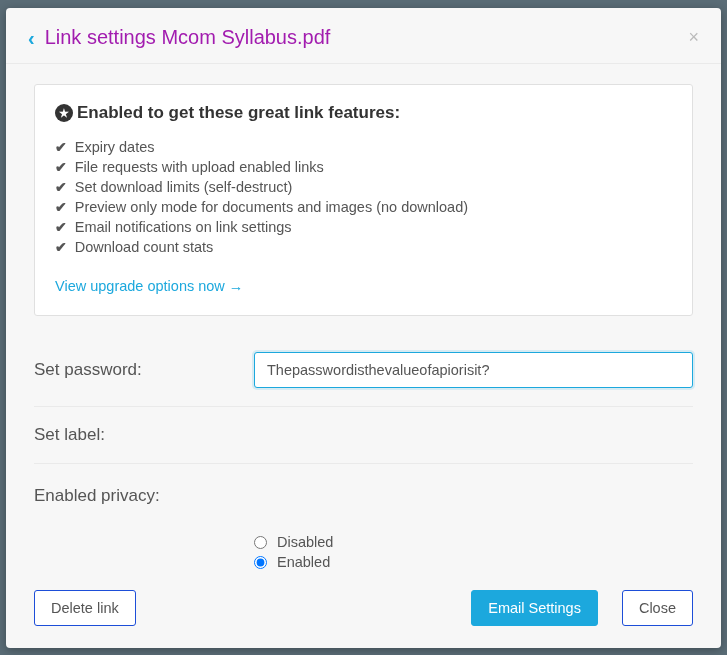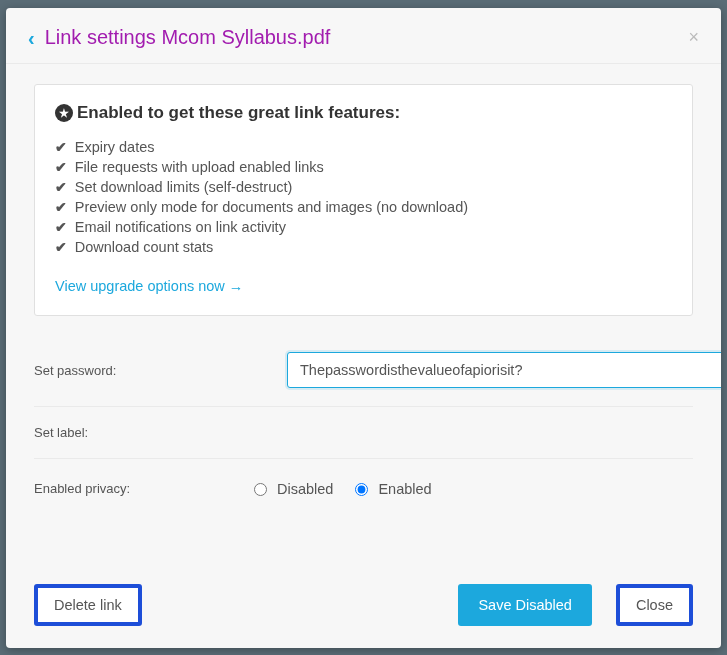--- a/index.html
+++ b/index.html
@@ -109,45 +109,45 @@
     }
     .form-row {
       display: flex;
       align-items: center;
       padding: 18px 0;
       border-bottom: 1px solid #eaeaea;
     }
     .form-row:last-of-type { border-bottom: none; }
     .form-label {
       width: 220px;
-      font-size: 13px;
+      font-size: 17px;
       color: #555;
     }
     .form-control-wrap {
       flex: 1;
     }
     .text-input {
       width: 100%;
       padding: 9px 12px;
       font-size: 14.5px;
       border: 1px solid #ccc;
       border-radius: 3px;
       color: #555;
       background: #fff;
       outline: none;
-      margin-left: 33px;
     }
     .text-input.focused {
       border-color: #1ca8dd;
       box-shadow: 0 0 0 2px rgba(28,168,221,0.15);
     }
     .radio-group {
       display: flex;
-      flex-direction: row;
-      gap: 22px;
+      flex-direction: column;
+      gap: 4px;
+      margin-top: 48px;
     }
     .radio-option {
       display: flex;
       align-items: center;
       font-size: 14.5px;
       color: #555;
       cursor: pointer;
     }
     .radio-option input {
       margin-right: 10px;
@@ -155,21 +155,21 @@
     .modal-footer {
       display: flex;
       align-items: center;
       padding: 18px 28px 22px 28px;
     }
     .btn {
       padding: 9px 16px;
       font-size: 14.5px;
       border-radius: 3px;
       cursor: pointer;
-      border: 4px solid #1d4ed8;
+      border: 1px solid #1d4ed8;
       background: #fff;
       color: #555;
       text-align: right;
     }
     .btn-primary {
       background: #1ca8dd;
       border-color: #1ca8dd;
       color: #fff;
     }
     .footer-spacer { flex: 1; }
@@ -203,21 +203,21 @@
         <li>
             <span class="check-icon">✔</span>
             <span>Set download limits (self-destruct)</span>
           </li>
         <li>
             <span class="check-icon">✔</span>
             <span>Preview only mode for documents and images (no download)</span>
           </li>
         <li>
             <span class="check-icon">✔</span>
-            <span>Email notifications on link activity</span>
+            <span>Email notifications on link settings</span>
           </li>
         <li>
             <span class="check-icon">✔</span>
             <span>Download count stats</span>
           </li>
       </ul>
       <a class="upgrade-link">
         <span>View upgrade options now</span>
         <span class="arrow-icon">→</span>
       </a>
@@ -245,16 +245,16 @@
           <input type="radio" name="privacy" checked="" style="">
           <span>Enabled</span>
         </label>
       </div>
     </div>
   </div>
 
   <div class="modal-footer">
     <button class="btn">Delete link</button>
     <div class="footer-spacer"></div>
-    <button class="btn btn-primary">Save Disabled</button>
+    <button class="btn btn-primary">Email Settings</button>
     <button class="btn">Close</button>
   </div>
 </div>
 
 </body></html>

